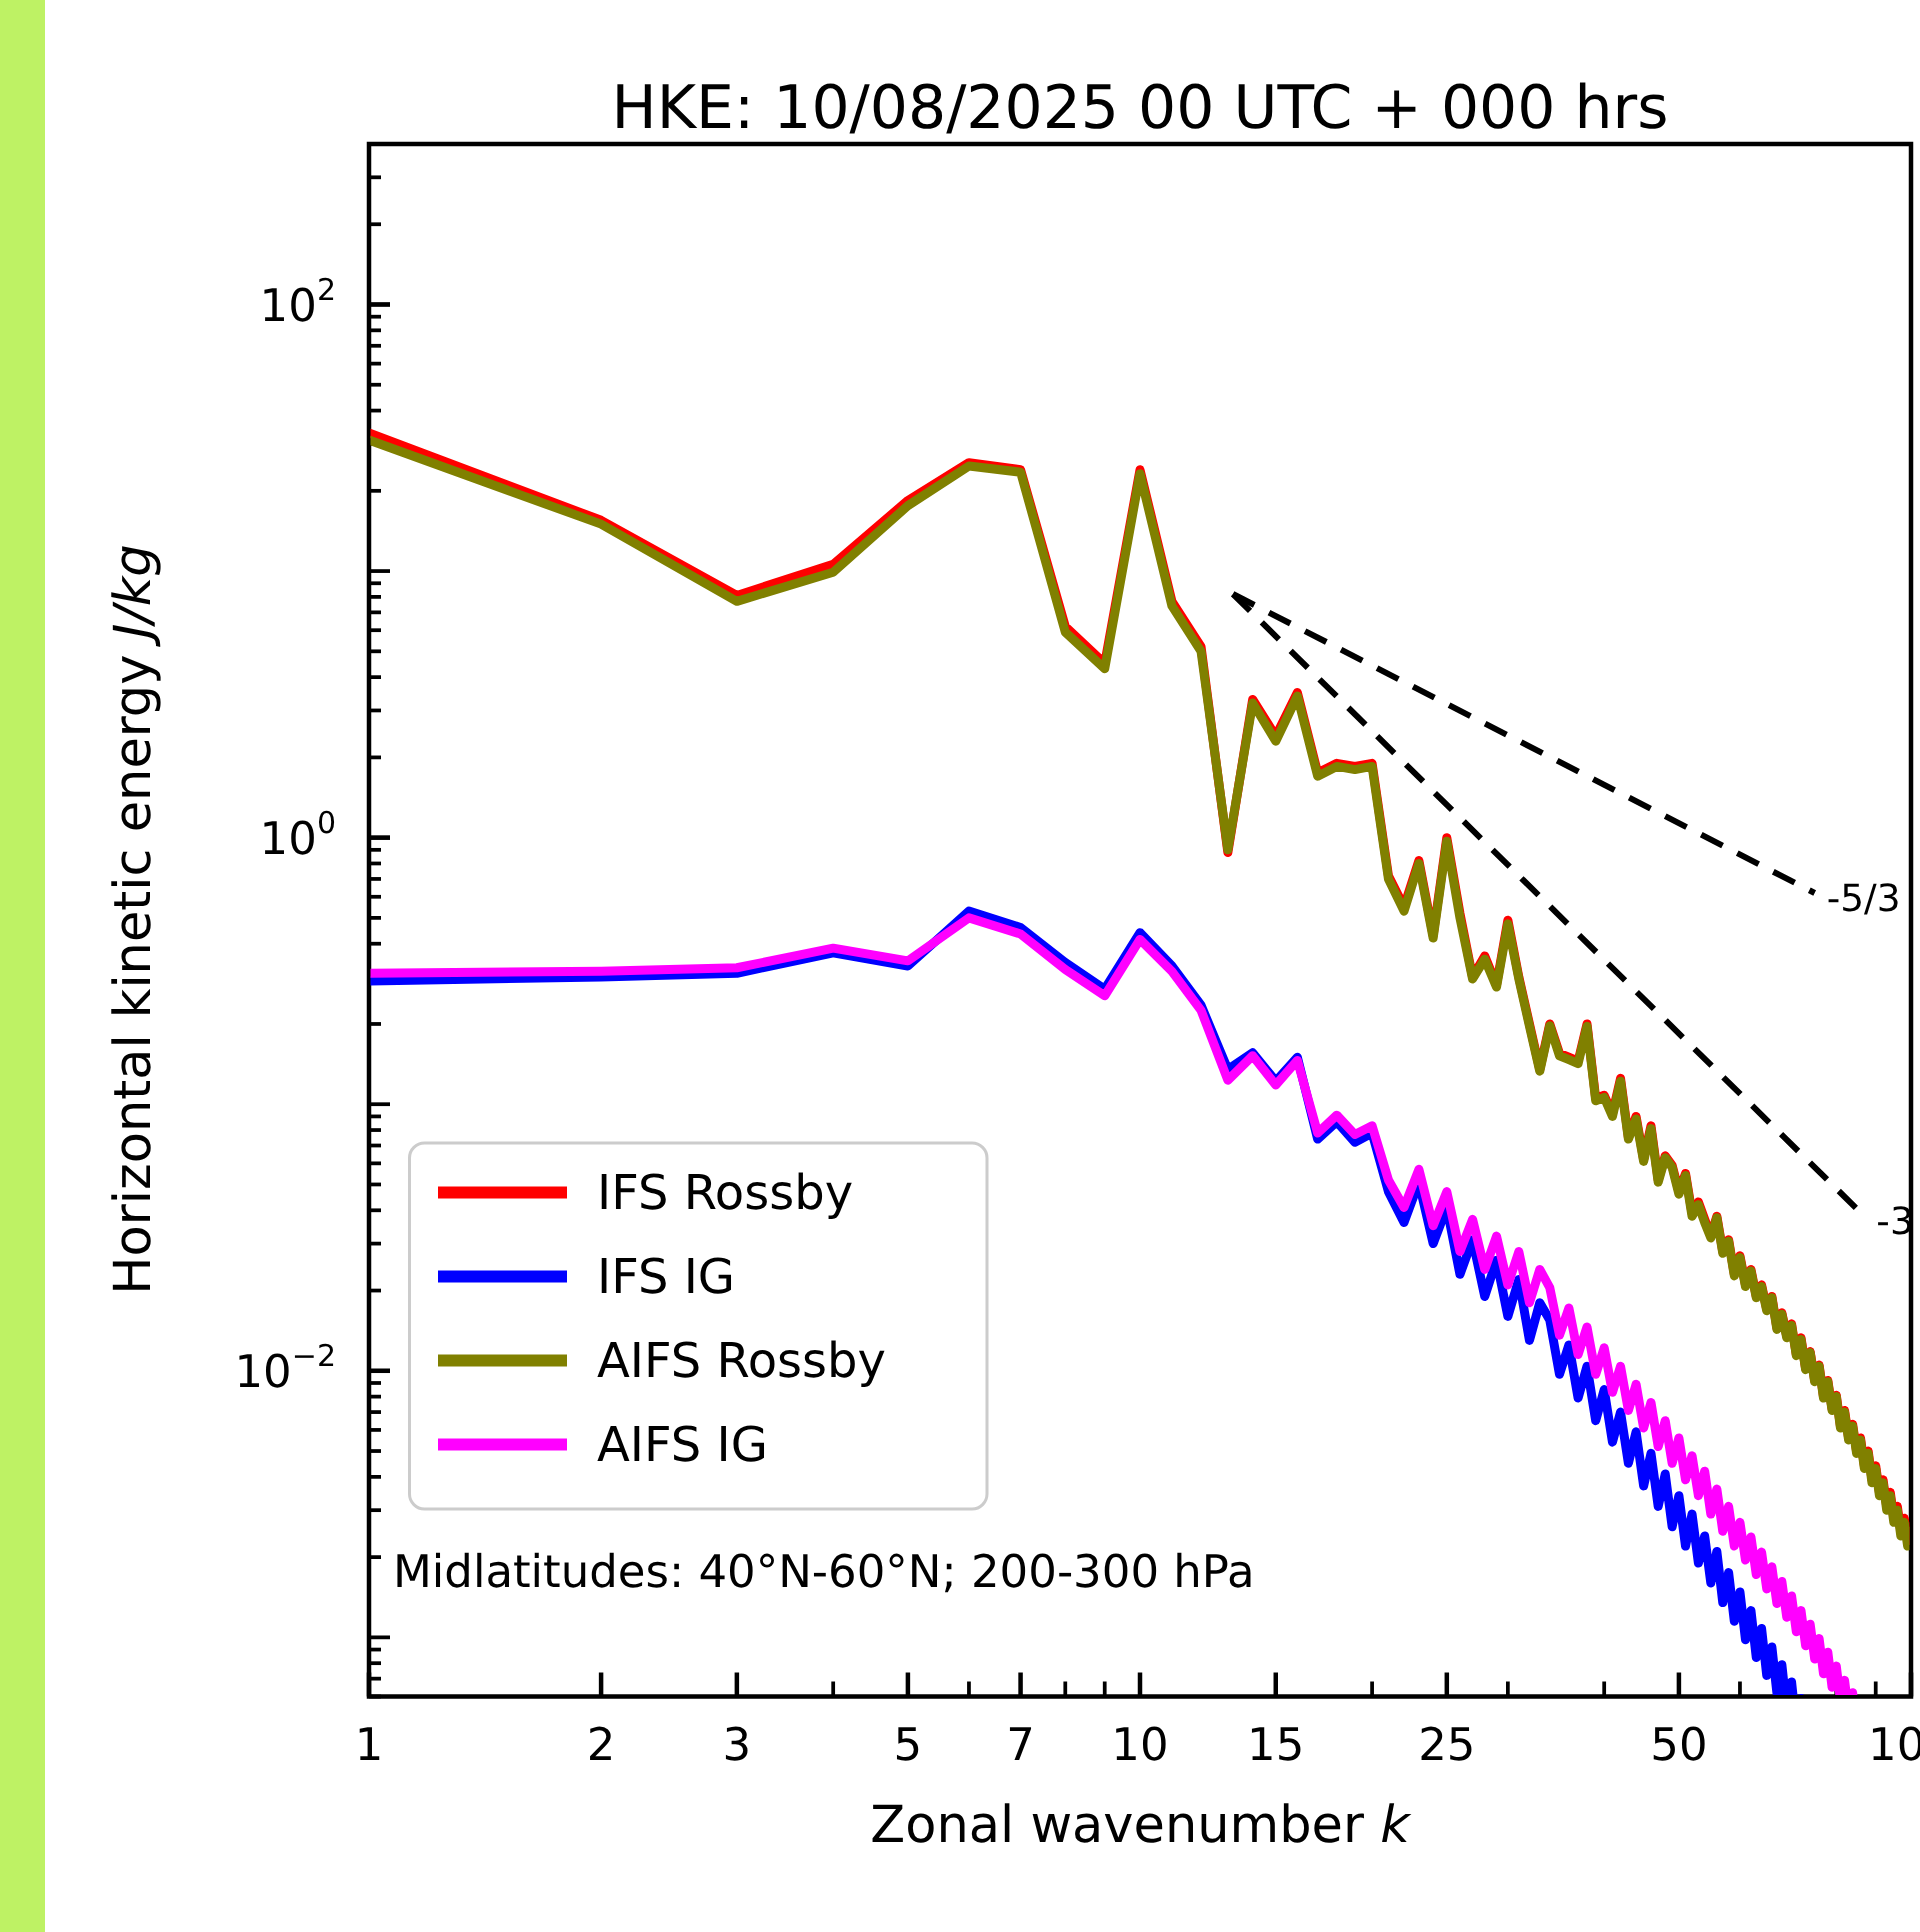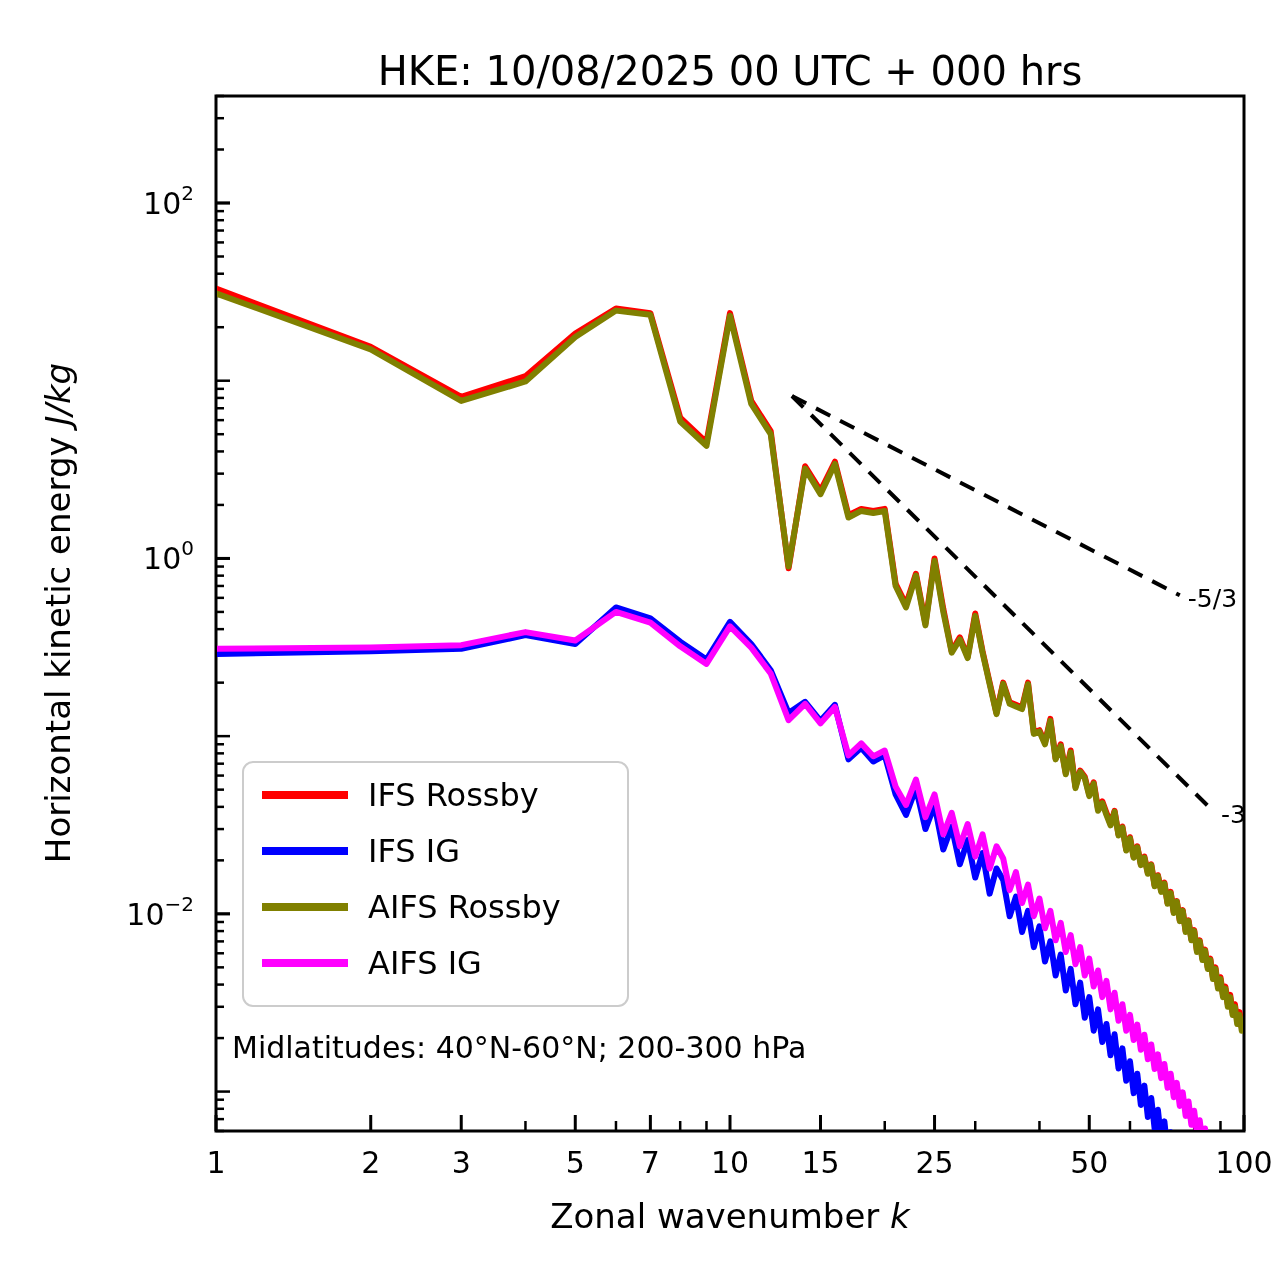--- a/index.html
+++ b/index.html
@@ -1,18 +1,18 @@
 <!DOCTYPE html>
 <html><head>
 <meta charset="utf-8">
 <style>
   html,body{margin:0;padding:0;background:#ffffff;}
   body{width:1280px;height:1288px;overflow:hidden;
        font-family:"DejaVu Sans","Liberation Sans",sans-serif;}
-  #stage{position:relative;width:1088px;height:1288px;background:#eab308;}
+  #stage{position:relative;width:1088px;height:1288px;background:#bef264;padding-left:30px;}
   svg{display:block;}
   .ttl{font-size:40px;fill:#000;}
   .axlbl{font-size:34px;fill:#000;}
   .tick{font-size:30px;fill:#000;}
   .slope{font-size:25px;fill:#000;}
   .annot{font-size:30px;fill:#000;}
   .leg{font-size:32px;fill:#000;}
   .ital{font-style:italic;}
 </style>
 </head>

